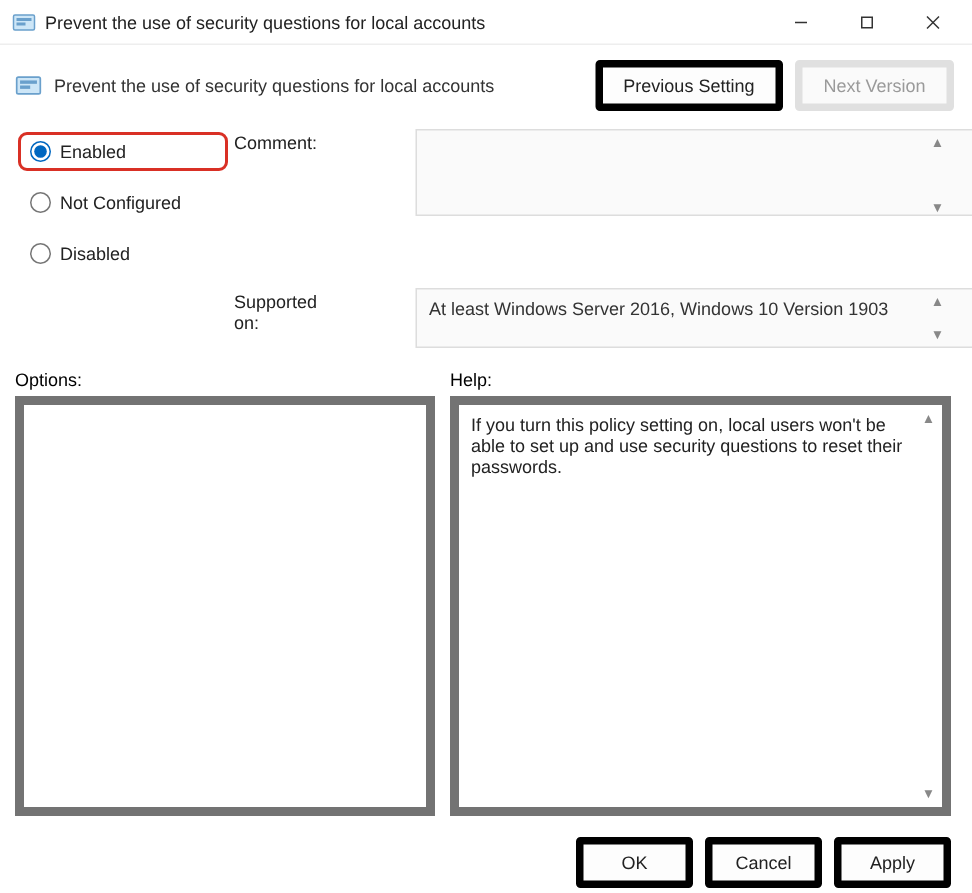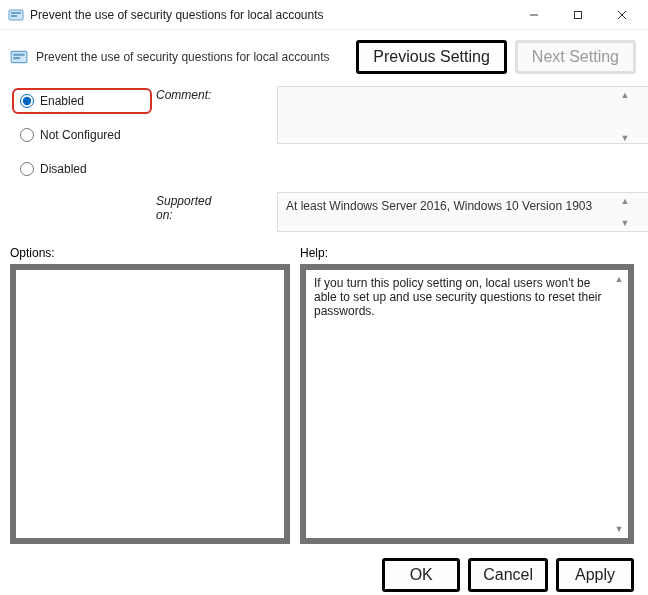--- a/index.html
+++ b/index.html
@@ -35,44 +35,44 @@
     .header-row {
       display: flex; align-items: center;
       padding: 10px 12px 8px 10px;
       gap: 8px;
     }
     .header-row .policy-icon { width: 18px; height: 18px; }
     .header-row .policy-title { font-size: 12px; color: #333; flex: 0 0 auto; }
     .header-row .flex { flex: 1; }
     .btn {
       background: #fdfdfd;
-      border: 3px solid #000000;
+      border: 5px solid #000000;
       border-radius: 3px;
       padding: 5px 14px;
-      font-size: 16px;
+      font-size: 12px;
       cursor: pointer;
       min-width: 90px;
       color: #222;
     }
     .btn[disabled], .btn.disabled { color: #9a9a9a; background: #fafafa; border-color: #e0e0e0; cursor: default; }
 
     .config-area {
       display: grid;
       grid-template-columns: 140px 70px 1fr;
       column-gap: 4px;
       row-gap: 10px;
       padding: 4px 14px 4px 12px;
       align-items: start;
     }
     .radio-col { display: flex; flex-direction: column; gap: 8px; padding-top: 2px; }
     .radio-row { display: flex; align-items: center; gap: 6px; padding: 4px 6px; border-radius: 4px; border: 2px solid transparent; }
     .radio-row.highlight { border: 2px solid #d93025; border-radius: 6px; }
     .radio-row input[type="radio"] { width: 14px; height: 14px; accent-color: #0067c0; }
     .radio-row label { font-size: 12px; color: #222; }
-    .label-col { font-size: 12px; color: #222; padding-top: 2px; font-style: italic; }
+    .label-col { font-size: 12px; color: #222; padding-top: 2px; }
     .sunken-text {
       width: 100%;
       border: 1px solid #ddd;
       background: #fafafa;
       padding: 6px 8px;
       font-family: inherit;
       font-size: 12px;
       resize: none;
       color: #333;
       position: relative;
@@ -158,21 +158,21 @@
   <span class="policy-icon">
     <svg viewBox="0 0 16 16" width="18" height="18">
       <rect x="1" y="3" width="14" height="10" rx="1" fill="#cde6f7" stroke="#6aa0cc"></rect>
       <rect x="3" y="5" width="10" height="2" fill="#6aa0cc"></rect>
       <rect x="3" y="8" width="6" height="2" fill="#6aa0cc"></rect>
     </svg>
   </span>
   <span class="policy-title">Prevent the use of security questions for local accounts</span>
   <span class="flex"></span>
   <button class="btn">Previous Setting</button>
-  <button class="btn disabled" disabled="">Next Setting</button>
+  <button class="btn disabled" disabled="">Next Version</button>
 </div>
 
 <div class="config-area">
   <div class="radio-col">
     <div class="radio-row highlight">
       <input type="radio" name="state" id="r-en" checked="" style="">
       <label for="r-en">Enabled</label>
     </div>
     <div class="radio-row">
       <input type="radio" name="state" id="r-nc" style="">

